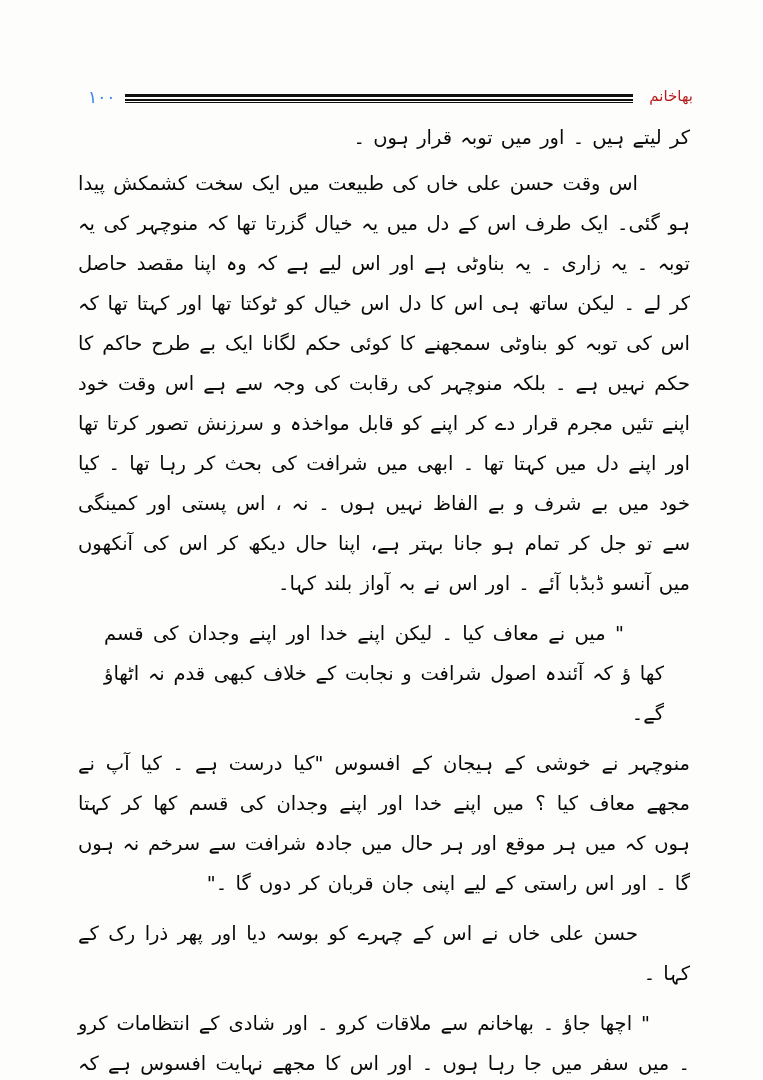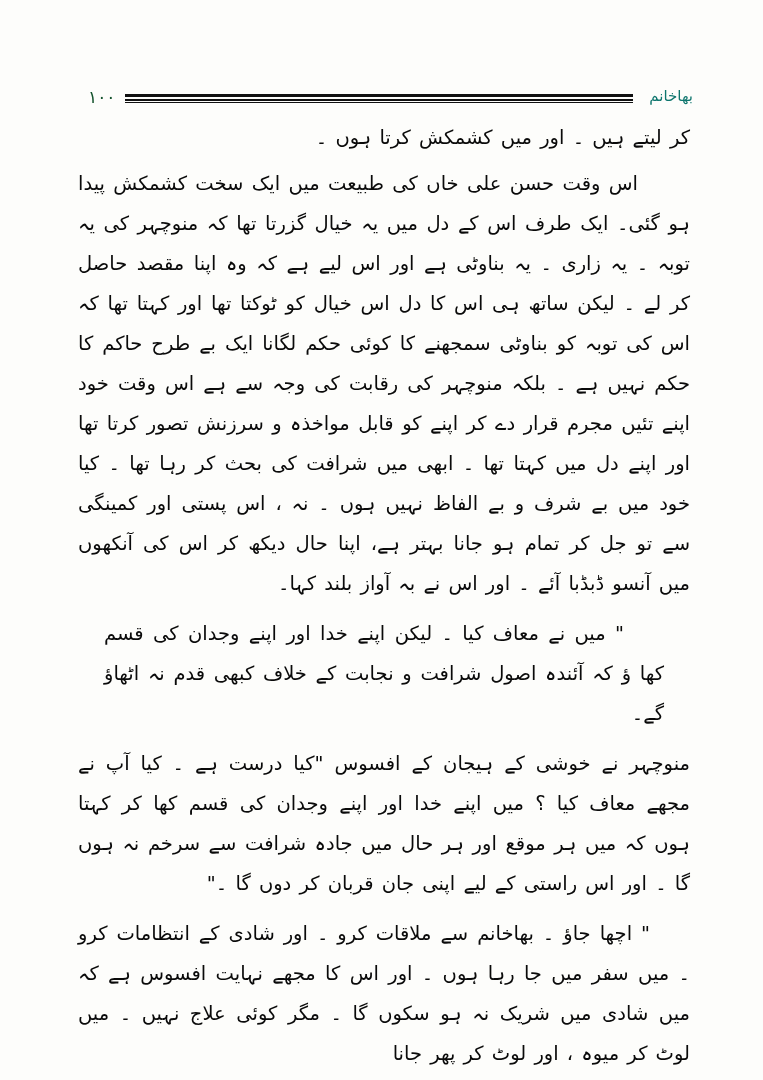--- a/index.html
+++ b/index.html
@@ -28,21 +28,21 @@
     right: 70px;
     height: 26px;
     display: flex;
     flex-direction: row-reverse;
     align-items: center;
     gap: 10px;
   }
   .header-title {
     font-family: "DejaVu Sans", sans-serif;
     font-size: 15px;
-    color: #0f766e;
+    color: #b91c1c;
     direction: rtl;
     white-space: nowrap;
     line-height: 1;
     transform: translateY(-1px);
   }
   .header-rule {
     flex: 1;
     height: 0;
     border-top: 3px solid #111;
     border-bottom: 2px solid #111;
@@ -54,21 +54,21 @@
     content: "";
     position: absolute;
     left: 0;
     right: 0;
     top: 5px;
     border-top: 1px solid #111;
   }
   .page-number {
     font-family: "DejaVu Sans", sans-serif;
     font-size: 17px;
-    color: #14532d;
+    color: #3b82f6;
     direction: rtl;
     letter-spacing: 1px;
   }
   
   .body-text {
     position: absolute;
     top: 118px;
     left: 78px;
     width: 612px;
     direction: rtl;
@@ -101,20 +101,21 @@
 
 <div class="page">
 
   <div class="header">
     <div class="header-title">بھاخانم</div>
     <div class="header-rule"></div>
     <div class="page-number">١٠٠</div>
   </div>
 
   <div class="body-text">
-    <p class="para">کر لیتے ہیں ۔ اور میں کشمکش کرتا ہوں ۔</p>
+    <p class="para">کر لیتے ہیں ۔ اور میں توبہ قرار ہوں ۔</p>
     <p class="para indent gap-sm">اس وقت حسن علی خاں کی طبیعت میں ایک سخت کشمکش پیدا ہو گئی۔ ایک طرف اس کے دل میں یہ خیال گزرتا تھا کہ منوچہر کی یہ توبہ ۔ یہ زاری ۔ یہ بناوٹی ہے اور اس لیے ہے کہ وہ اپنا مقصد حاصل کر لے ۔ لیکن ساتھ ہی اس کا دل اس خیال کو ٹوکتا تھا اور کہتا تھا کہ اس کی توبہ کو بناوٹی سمجھنے کا کوئی حکم لگانا ایک بے طرح حاکم کا حکم نہیں ہے ۔ بلکہ منوچہر کی رقابت کی وجہ سے ہے اس وقت خود اپنے تئیں مجرم قرار دے کر اپنے کو قابل مواخذہ و سرزنش تصور کرتا تھا اور اپنے دل میں کہتا تھا ۔ ابھی میں شرافت کی بحث کر رہا تھا ۔ کیا خود میں بے شرف و بے الفاظ نہیں ہوں ۔ نہ ، اس پستی اور کمینگی سے تو جل کر تمام ہو جانا بہتر ہے، اپنا حال دیکھ کر اس کی آنکھوں میں آنسو ڈبڈبا آئے ۔ اور اس نے بہ آواز بلند کہا۔</p>
     <p class="para quote center-block gap-sm">" میں نے معاف کیا ۔ لیکن اپنے خدا اور اپنے وجدان کی قسم کھا ؤ کہ آئندہ اصول شرافت و نجابت کے خلاف کبھی قدم نہ اٹھاؤ گے۔</p>
     <p class="para gap-sm">منوچہر نے خوشی کے ہیجان کے افسوس "کیا درست ہے ۔ کیا آپ نے مجھے معاف کیا ؟ میں اپنے خدا اور اپنے وجدان کی قسم کھا کر کہتا ہوں کہ میں ہر موقع اور ہر حال میں جادہ شرافت سے سرخم نہ ہوں گا ۔ اور اس راستی کے لیے اپنی جان قربان کر دوں گا ۔"</p>
+    <p class="para indent gap-sm">حسن علی خاں نے اس کے چہرے کو بوسہ دیا اور پھر ذرا رک کے کہا ۔</p>
     <p class="para quote">" اچھا جاؤ ۔ بھاخانم سے ملاقات کرو ۔ اور شادی کے انتظامات کرو ۔ میں سفر میں جا رہا ہوں ۔ اور اس کا مجھے نہایت افسوس ہے کہ میں شادی میں شریک نہ ہو سکوں گا ۔ مگر کوئی علاج نہیں ۔ میں لوٹ کر میوہ ، اور لوٹ کر پھر جانا</p>
   </div>
 
 </div>
 
 </body></html>

